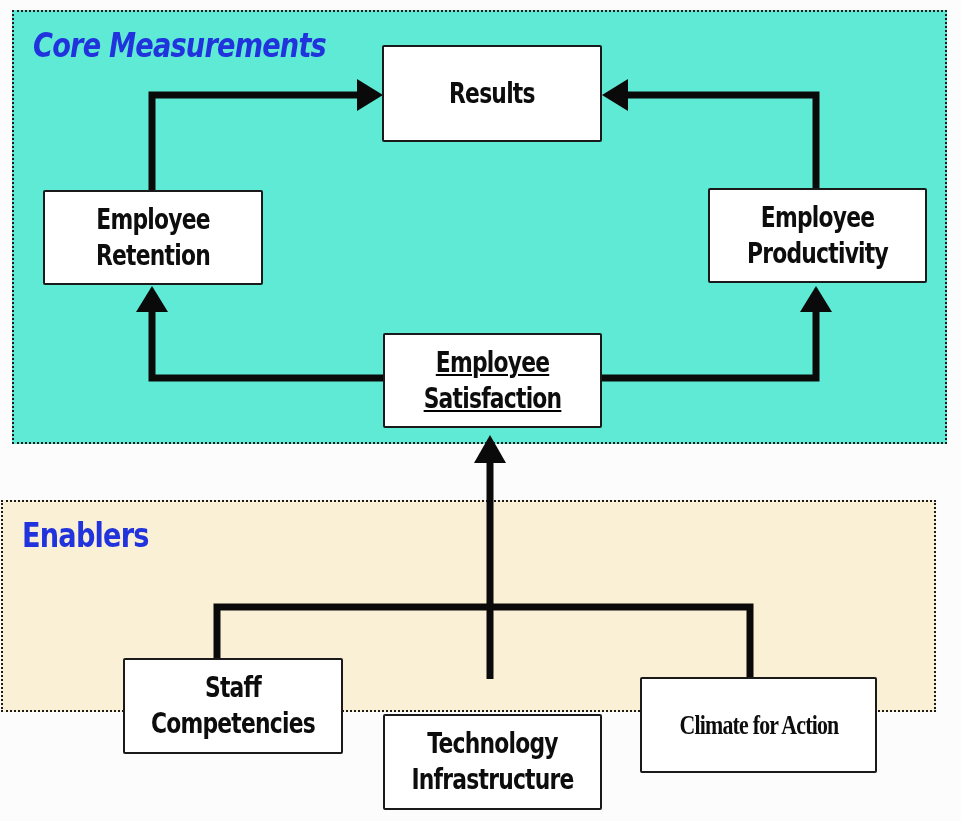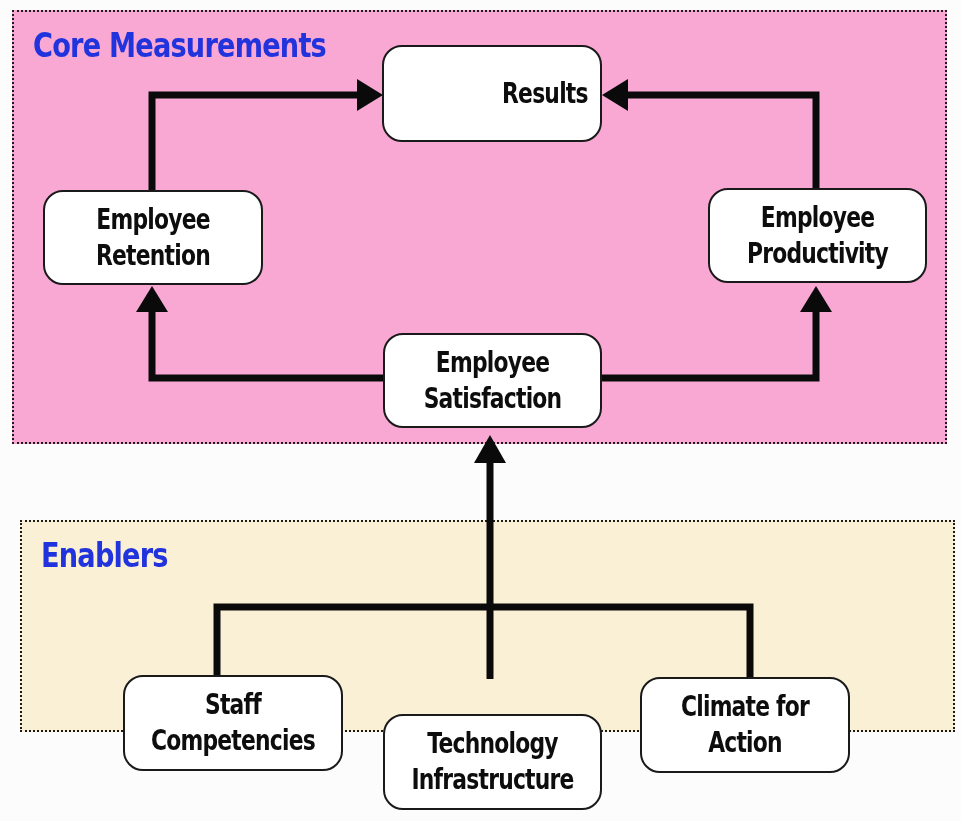--- a/index.html
+++ b/index.html
@@ -14,26 +14,26 @@
     width: 961px;
     height: 821px;
   }
   
   .section {
     position: absolute;
     border: 2px dotted #1b1b1b;
   }
   .sec-core {
     left: 12px; top: 10px; width: 935px; height: 434px;
-    background: #f9a8d4;
+    background: #5eead4;
+    font-style: italic;
   }
   .sec-enablers {
-    left: 20px; top: 500px; width: 935px; height: 212px;
+    left: 1px; top: 500px; width: 935px; height: 212px;
     background: #faf0d6;
-    margin-top: 20px;
   }
   .sec-title {
     position: absolute;
     left: 19px; top: 13px;
     font-size: 34px;
     font-weight: 800;
     letter-spacing: -1px;
     color: #2133dc;
     transform: scaleX(0.8);
     transform-origin: left top;
@@ -53,42 +53,42 @@
     stroke-width: 7;
     stroke-linejoin: miter;
   }
   svg.wires polygon { fill: #0a0a0a; stroke: none; }
   
   .node {
     position: absolute;
     z-index: 3;
     background: #ffffff;
     border: 2.5px solid #1a1a1a;
-    border-radius: 20px;
+    border-radius: 2px;
     display: flex;
     align-items: center;
-    justify-content: flex-end;
+    justify-content: center;
     text-align: center;
   }
   .node .nl {
     font-size: 28px;
     font-weight: 800;
     letter-spacing: -1px;
     line-height: 1.28;
     color: #0d0d0d;
     transform: scaleX(0.78);
     transform-origin: center center;
   }
   .n-results       { left: 382px; top: 45px;  width: 220px; height: 97px; }
   .n-retention     { left: 43px;  top: 190px; width: 220px; height: 95px; }
   .n-productivity  { left: 708px; top: 188px; width: 219px; height: 95px; }
-  .n-satisfaction  { left: 383px; top: 333px; width: 219px; height: 95px; }
-  .n-staff         { left: 123px; top: 675px; width: 220px; height: 96px; }
+  .n-satisfaction  { left: 383px; top: 333px; width: 219px; height: 95px; text-decoration: underline; }
+  .n-staff         { left: 123px; top: 658px; width: 220px; height: 96px; }
   .n-technology    { left: 383px; top: 714px; width: 219px; height: 96px; }
-  .n-climate       { left: 640px; top: 677px; width: 210px; height: 96px; }
+  .n-climate       { left: 640px; top: 677px; width: 237px; height: 96px; font-family: Liberation Serif, serif; }
 </style>
 </head>
 <body>
 
 <div class="stage">
 
   <section class="section sec-core">
     <span class="sec-title">Core Measurements</span>
   </section>
 

